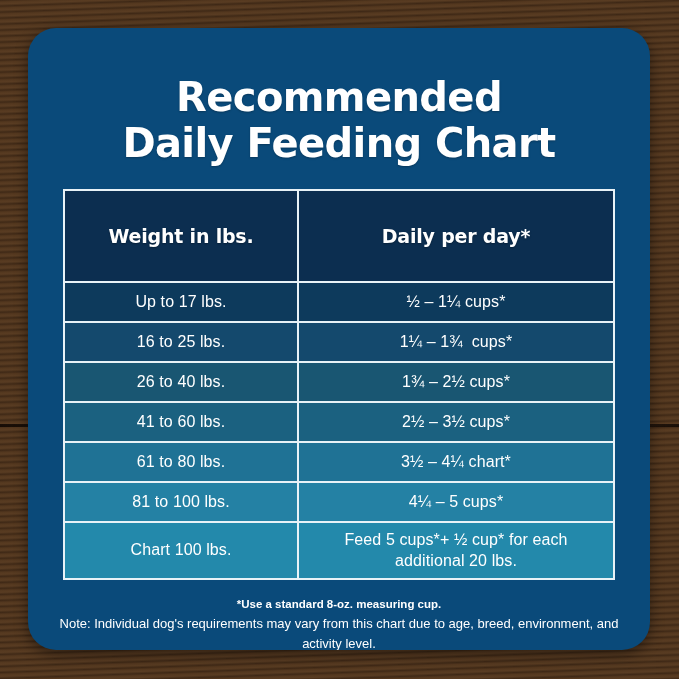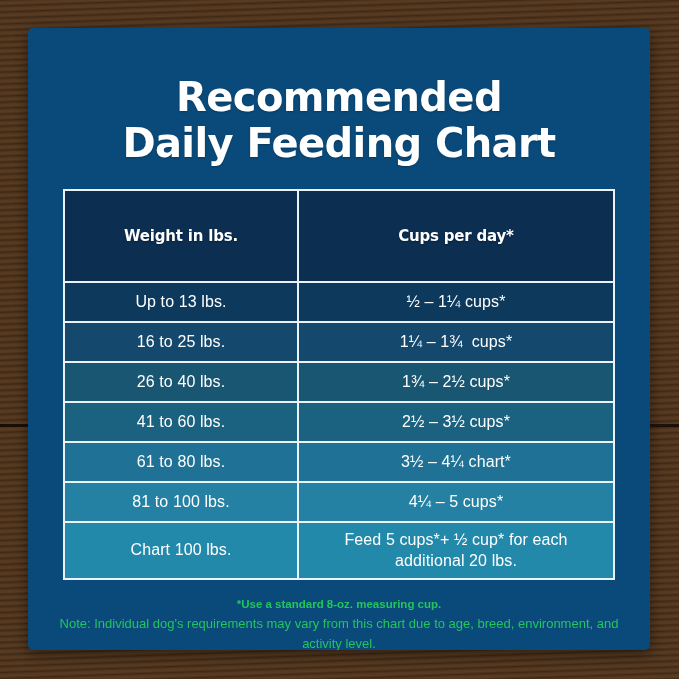--- a/index.html
+++ b/index.html
@@ -63,21 +63,21 @@
       rgba(12,6,3,0.8) 100%);
     pointer-events:none;
   }
 
   
   #feeding-chart-card {
     position:absolute;
     left:28px; top:28px;
     width:622px; height:622px;
     background:#0a4a7a;
-    border-radius:5px;
+    border-radius:28px;
     box-shadow:0 4px 14px rgba(0,0,0,0.45);
     overflow:hidden;
   }
 
   #chart-title {
     margin-top:46px;
     padding:0 40px;
     text-align:center;
     color:#ffffff;
     font-size:40px;
@@ -108,21 +108,21 @@
     vertical-align:middle;
     border-right:2px solid #e8f2f7;
     border-bottom:2px solid #e8f2f7;
   }
   #feeding-table th:last-child,
   #feeding-table td:last-child { border-right:none; }
   #feeding-table tr:last-child td { border-bottom:none; }
 
   #feeding-table thead th {
     height:92px;
-    font-size:15px;
+    font-size:19px;
     font-weight:bold;
     letter-spacing:-0.2px;
     font-family:"DejaVu Sans", sans-serif;
     background:#0c2e50;
     text-shadow:0 1px 2px rgba(0,0,0,0.3);
   }
 
   #feeding-table tbody td {
     height:40px;
     font-size:16px;
@@ -135,21 +135,21 @@
     white-space:normal;
     line-height:1.35;
     padding:4px 18px;
   }
 
   
   #footnotes {
     margin:16px auto 0;
     width:572px;
     text-align:center;
-    color:#22c55e;
+    color:#ffffff;
   }
   #footnote-cup {
     font-size:11.5px;
     font-weight:bold;
     line-height:1.55;
   }
   .footnote-note {
     font-size:13px;
     font-weight:normal;
     line-height:1.55;
@@ -170,26 +170,26 @@
     </div>
 
     <table id="feeding-table">
       <colgroup>
         <col class="col-weight">
         <col class="col-cups">
       </colgroup>
       <thead>
         <tr>
           <th>Weight in lbs.</th>
-          <th>Cups per day*</th>
+          <th>Daily per day*</th>
         </tr>
       </thead>
       <tbody id="feeding-table-body">
           <tr style="background: rgb(13, 58, 92);">
-            <td>Up to 13 lbs.</td>
+            <td>Up to 17 lbs.</td>
             <td>½ – 1¼ cups*</td>
           </tr>
           <tr style="background: rgb(20, 73, 109);">
             <td>16 to 25 lbs.</td>
             <td>1¼ – 1¾  cups*</td>
           </tr>
           <tr style="background: rgb(25, 86, 114); margin-top: 41px;">
             <td>26 to 40 lbs.</td>
             <td>1¾ – 2½ cups*</td>
           </tr>

